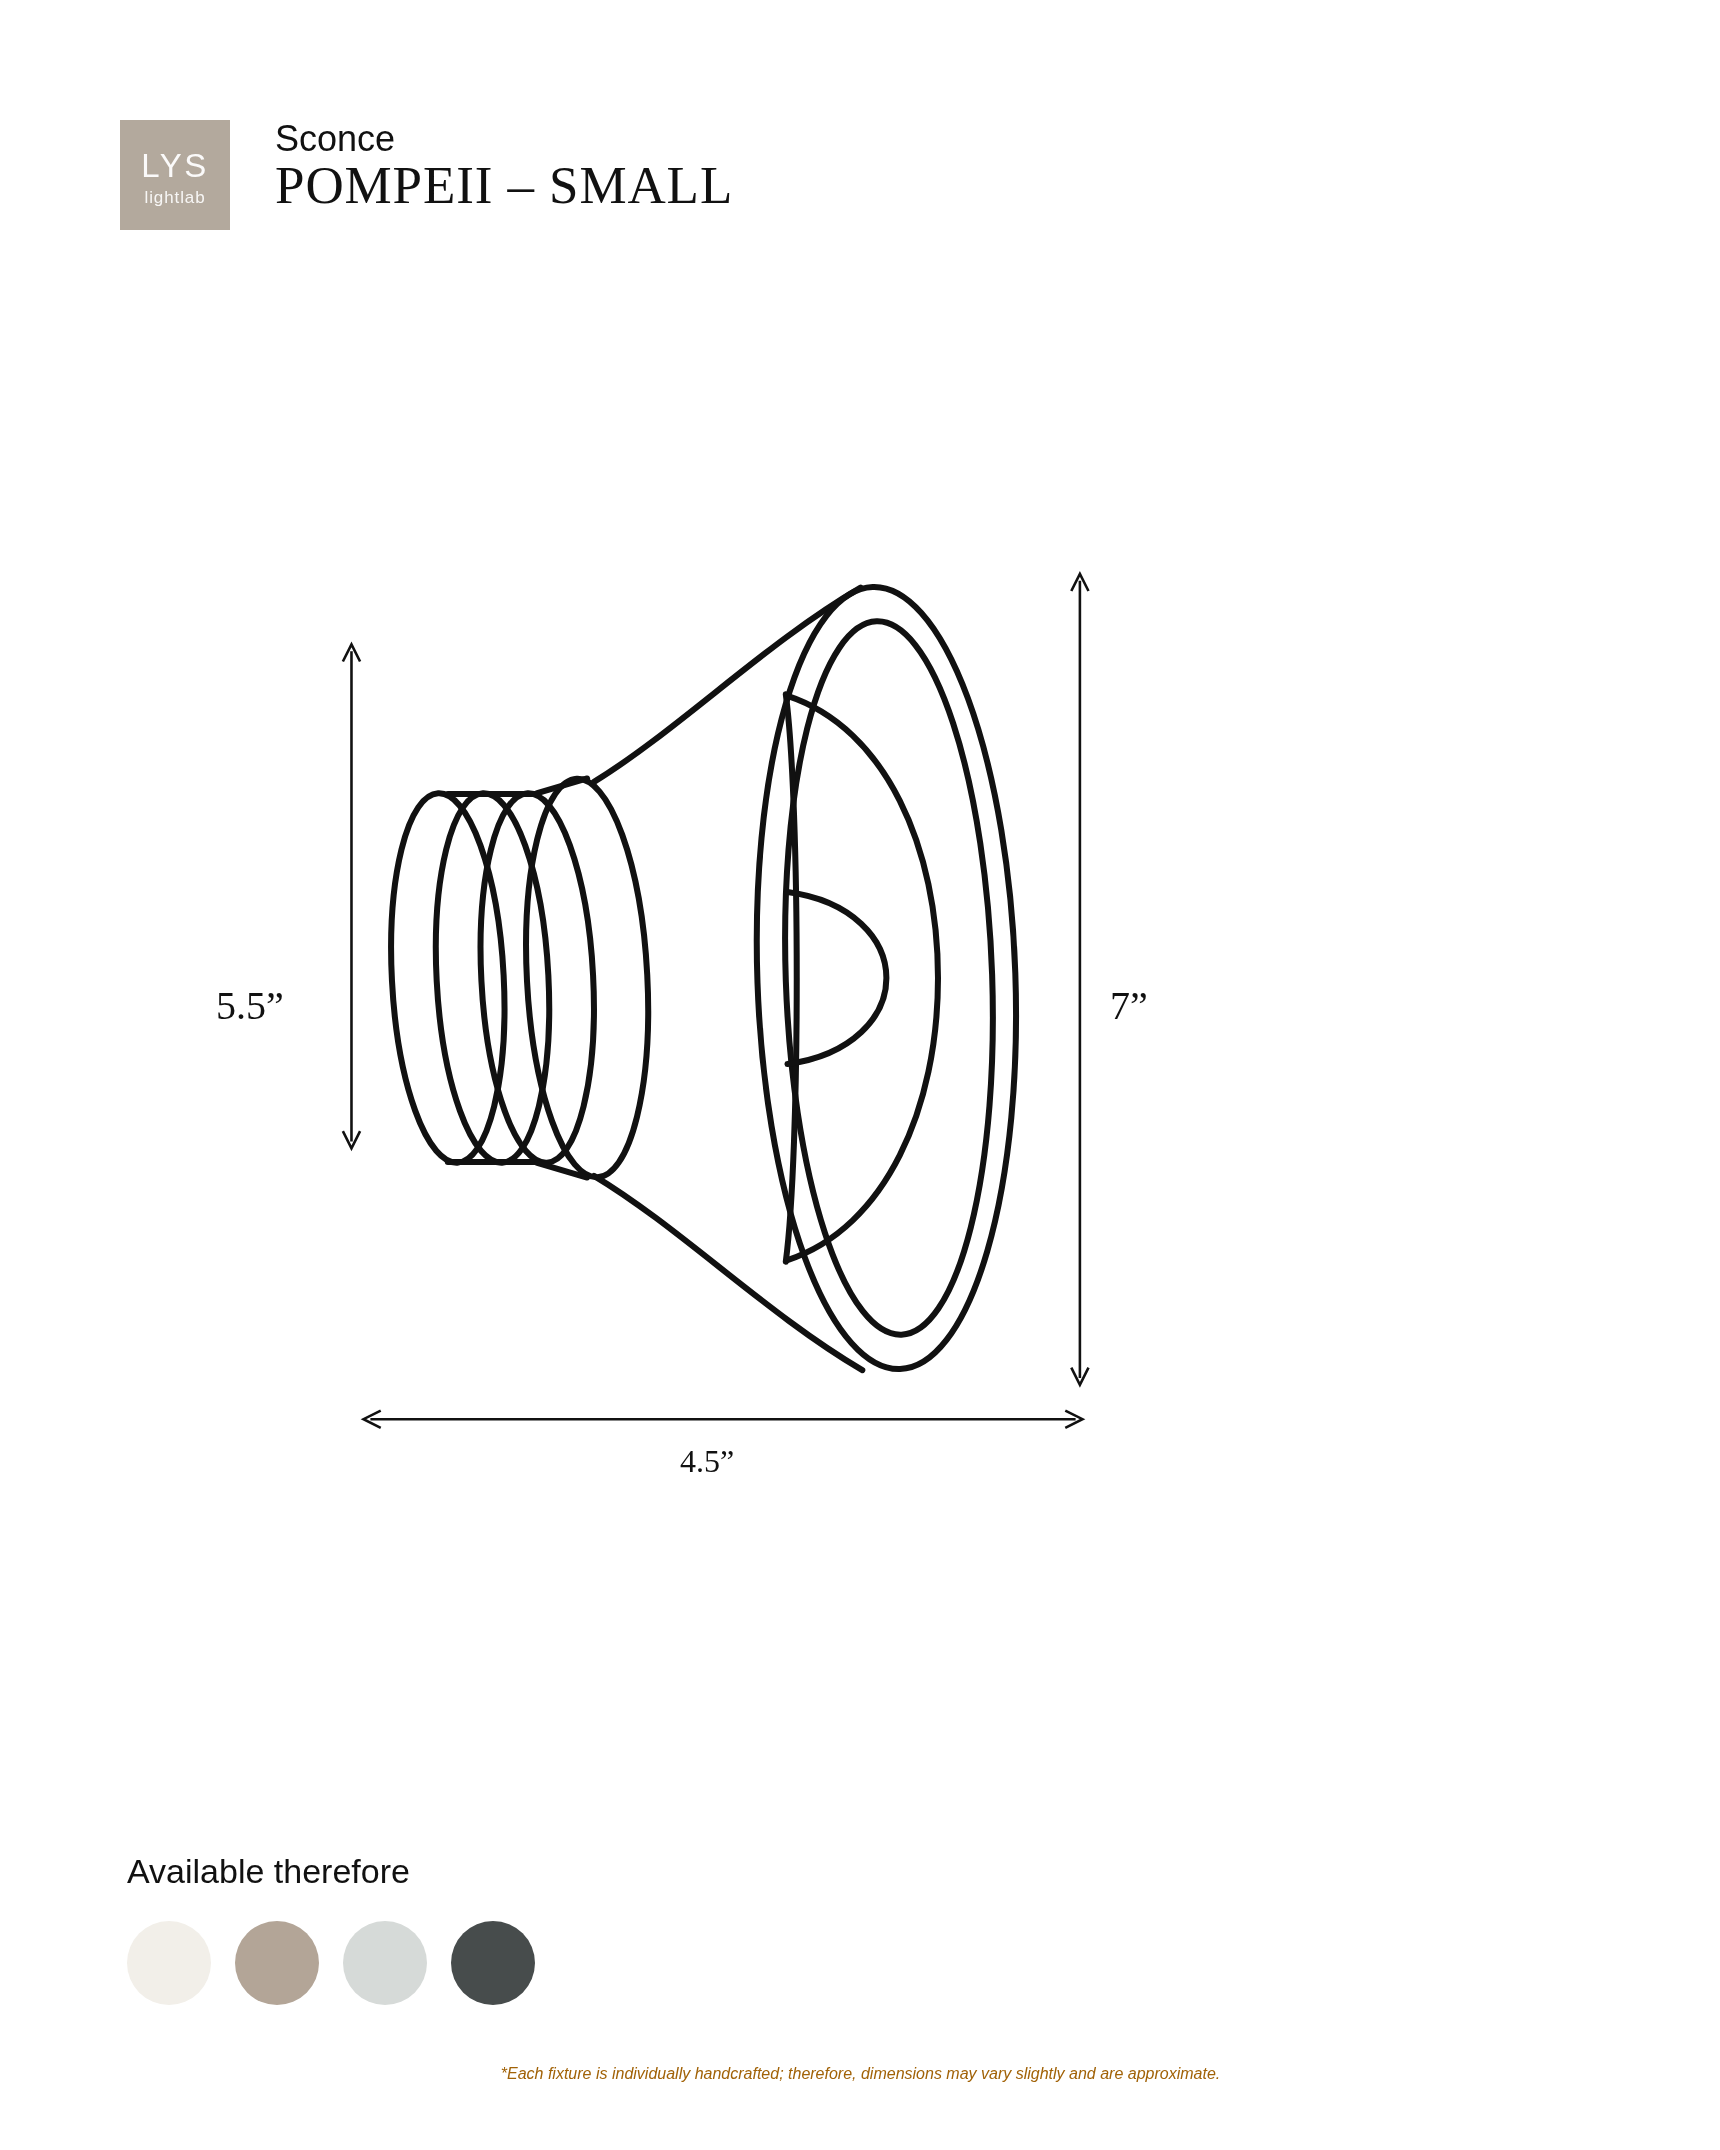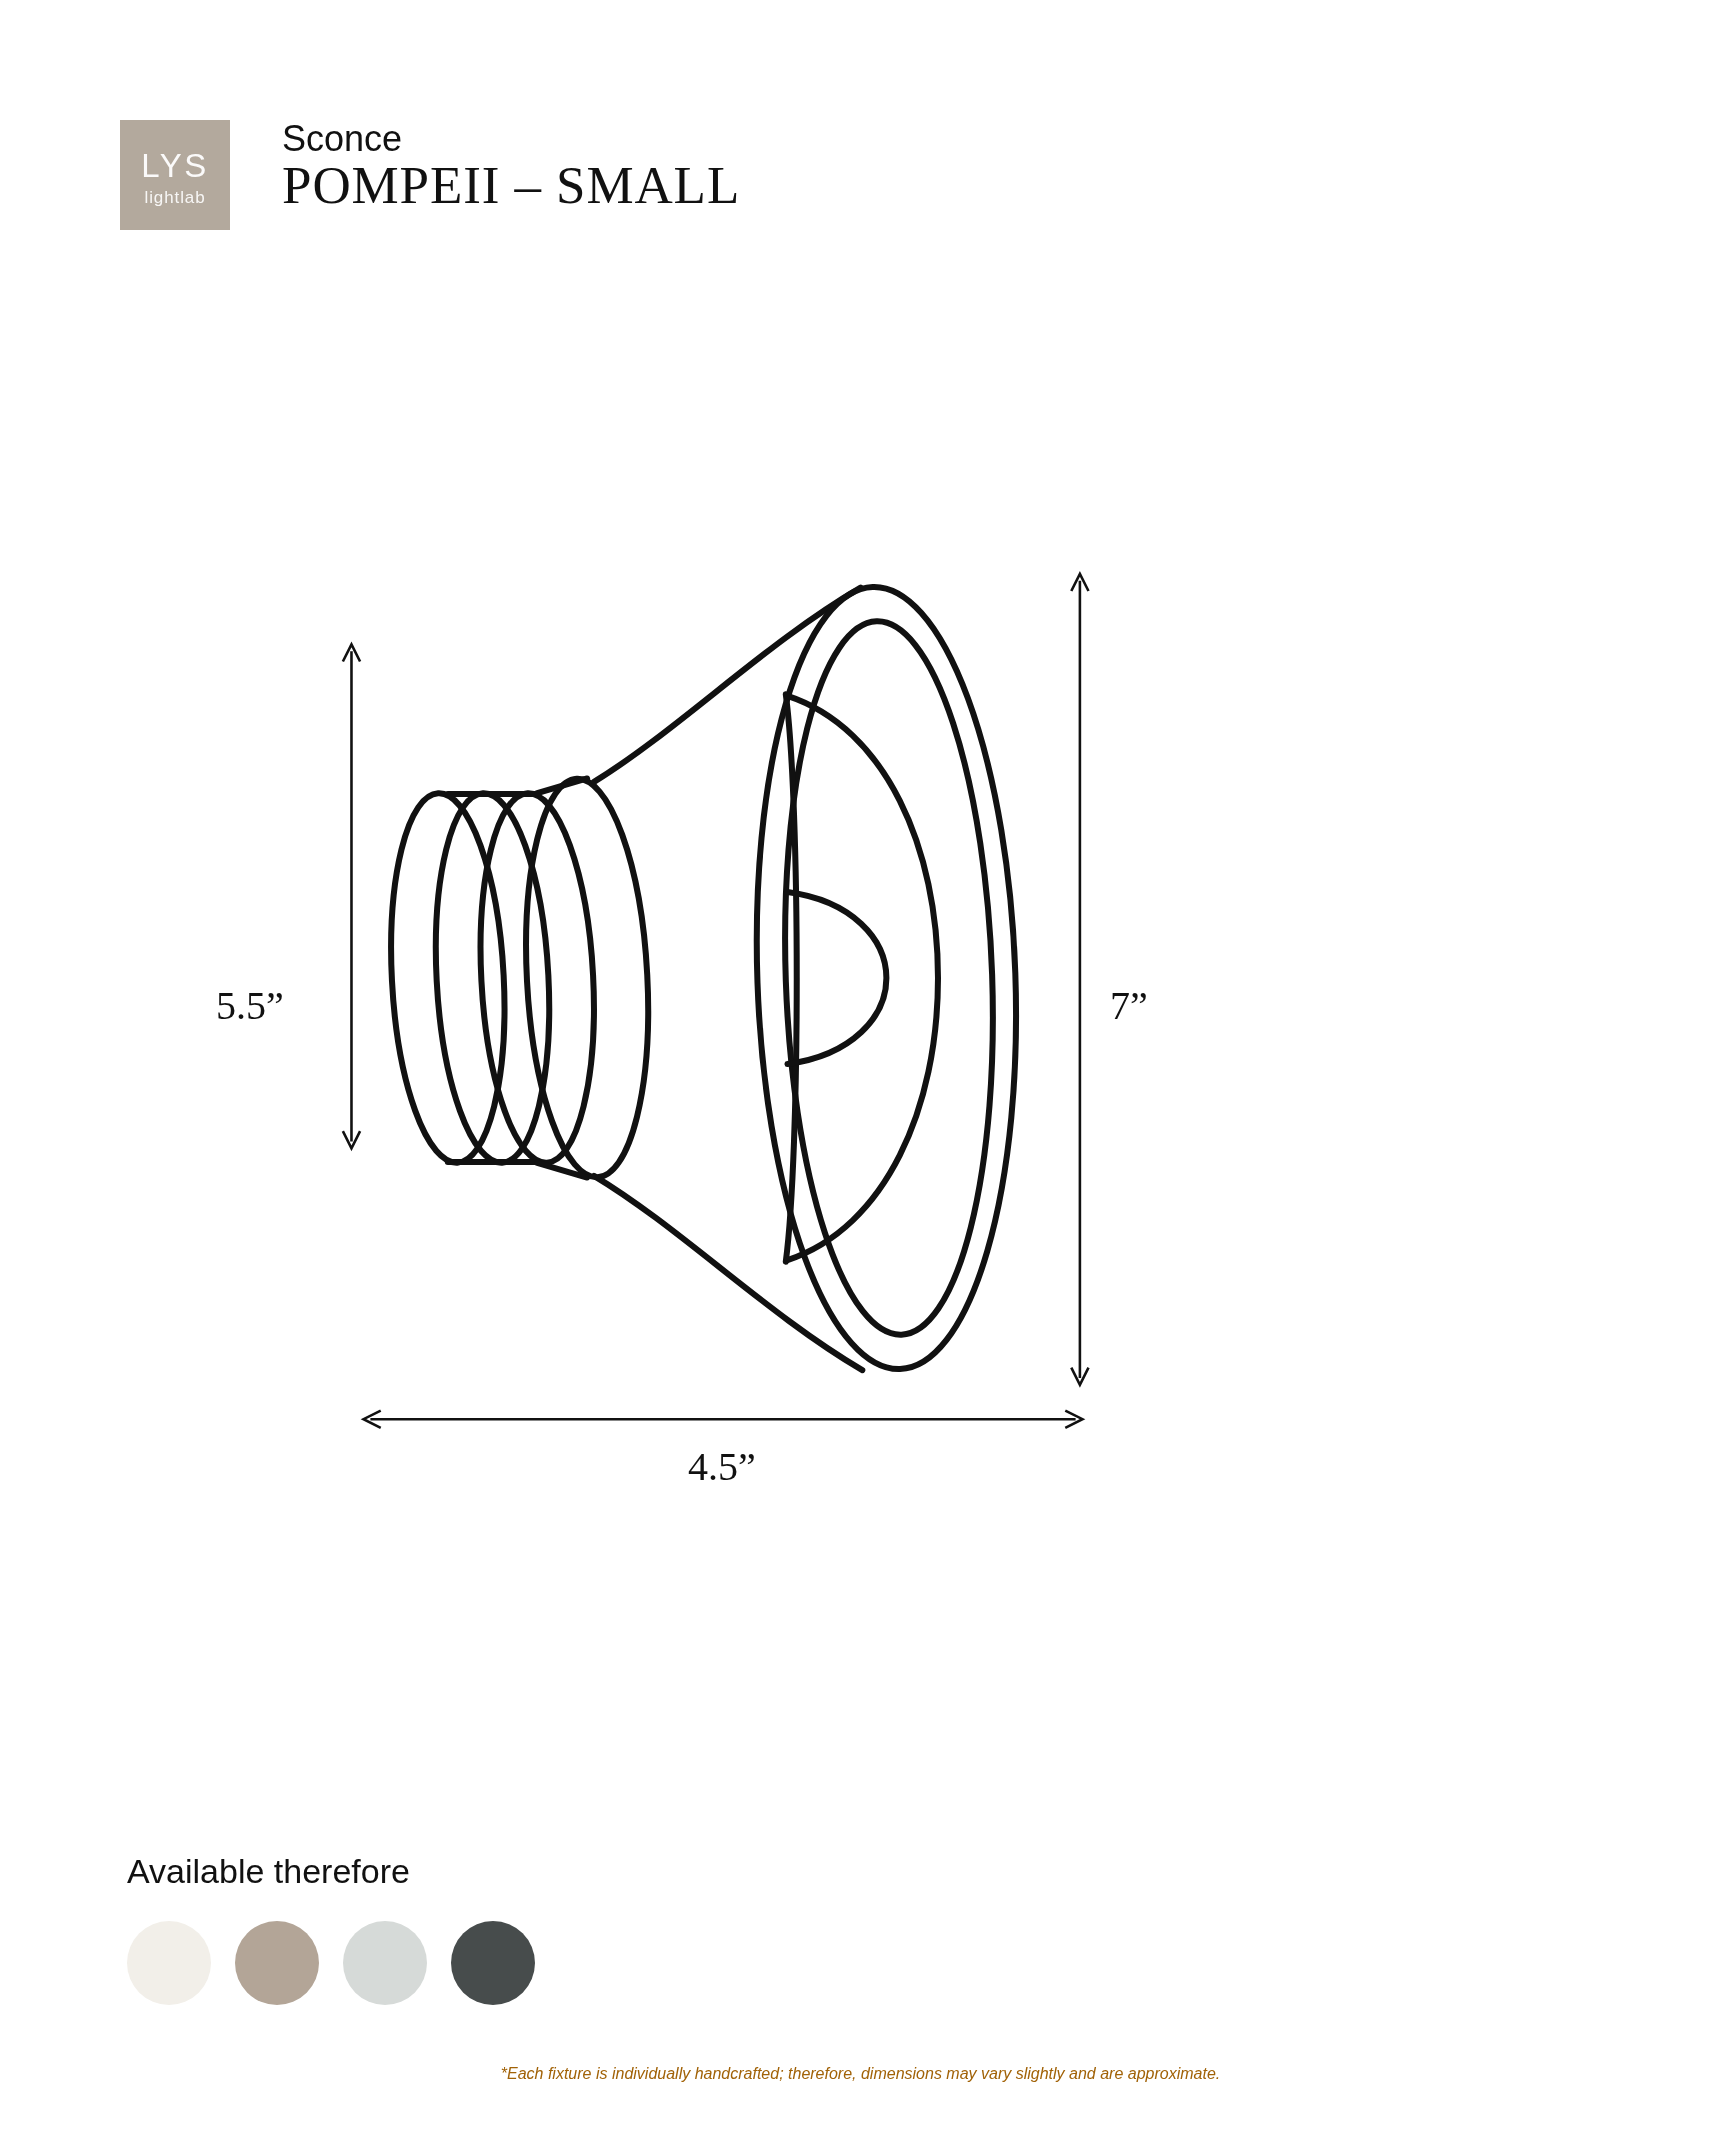--- a/index.html
+++ b/index.html
@@ -16,21 +16,20 @@
     overflow: hidden;
   }
 
   
   #header {
     position: absolute;
     left: 120px;
     top: 120px;
     display: flex;
     align-items: flex-start;
-    gap: 7px;
   }
   #logo-box {
     width: 110px;
     height: 110px;
     background: #b3a99d;
     display: flex;
     flex-direction: column;
     align-items: center;
     justify-content: center;
     box-sizing: border-box;
@@ -178,21 +177,21 @@
 
     <g stroke="#111111" stroke-width="3" fill="none">
       <line x1="40" y1="1013" x2="860" y2="1013"></line>
       <path d="M52 1003 L32 1013 L52 1023"></path>
       <path d="M848 1003 L868 1013 L848 1023"></path>
     </g>
   </svg>
 
   <div style="position:absolute; left:-120px; top:434px; font-family:'Liberation Serif',serif; font-size:40px; color:#111;">5.5”</div>
   <div style="position:absolute; left:774px; top:434px; font-family:'Liberation Serif',serif; font-size:40px; color:#111;">7”</div>
-  <div style="position:absolute; left:344px; top:895px; font-family:'Liberation Serif',serif; font-size:40px; color:#111;margin-left:8px;">4.5”</div>
+  <div style="position:absolute; left:344px; top:895px; font-family:'Liberation Serif',serif; font-size:32px; color:#111;">4.5”</div>
 </div>
 
 <div id="colourways">
   <div id="colourways-title">Available therefore</div>
   <div id="swatch-row">
     <div class="swatch" style="background: rgb(242, 239, 233);"></div>
     <div class="swatch" style="background: rgb(179, 165, 151);"></div>
     <div class="swatch" style="background: rgb(214, 218, 216);"></div>
     <div class="swatch" style="background: rgb(71, 76, 76);"></div>
   </div>

